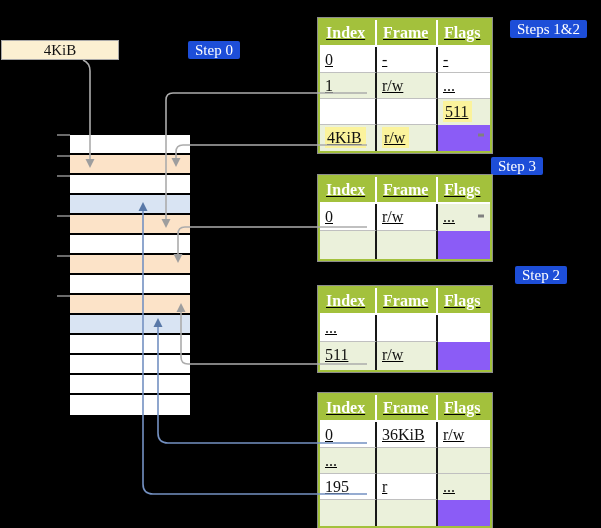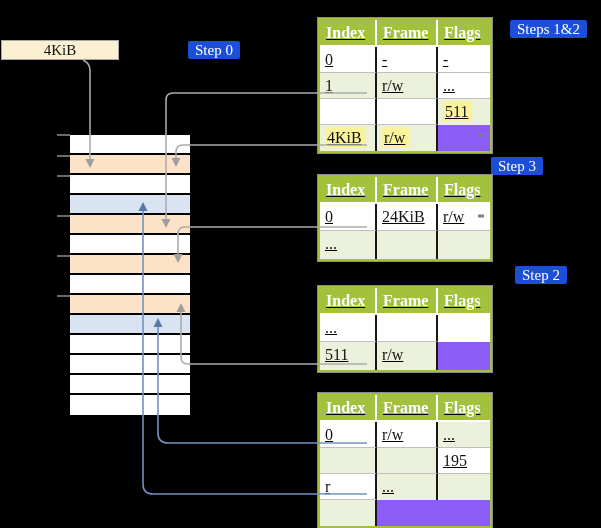--- a/index.html
+++ b/index.html
@@ -108,21 +108,20 @@
     <div class="td shade"><span class="hl">511</span></div>
     <div class="td shade"><span class="hl">4KiB</span></div>
     <div class="td shade"><span class="hl">r/w</span></div>
   </div>
 
   <div class="ptable t2">
     <div class="th">Index</div>
     <div class="th">Frame</div>
     <div class="th">Flags</div>
     <div class="td">0</div>
-    <div class="td">24KiB</div>
     <div class="td">r/w</div>
     <div class="td shade">...</div>
     <div class="td shade"></div>
     <div class="td shade"></div>
   </div>
 
   <div class="ptable t3">
     <div class="th">Index</div>
     <div class="th">Frame</div>
     <div class="th">Flags</div>
@@ -131,20 +130,21 @@
     <div class="td"></div>
     <div class="td shade">511</div>
     <div class="td shade">r/w</div>
   </div>
 
   <div class="ptable t4">
     <div class="th">Index</div>
     <div class="th">Frame</div>
     <div class="th">Flags</div>
     <div class="td">0</div>
+    <div class="td">36KiB</div>
     <div class="td">r/w</div>
     <div class="td shade">...</div>
     <div class="td shade"></div>
     <div class="td shade"></div>
     <div class="td">195</div>
     <div class="td">r</div>
     <div class="td shade">...</div>
     <div class="td shade"></div>
     <div class="td shade"></div>
   </div>

